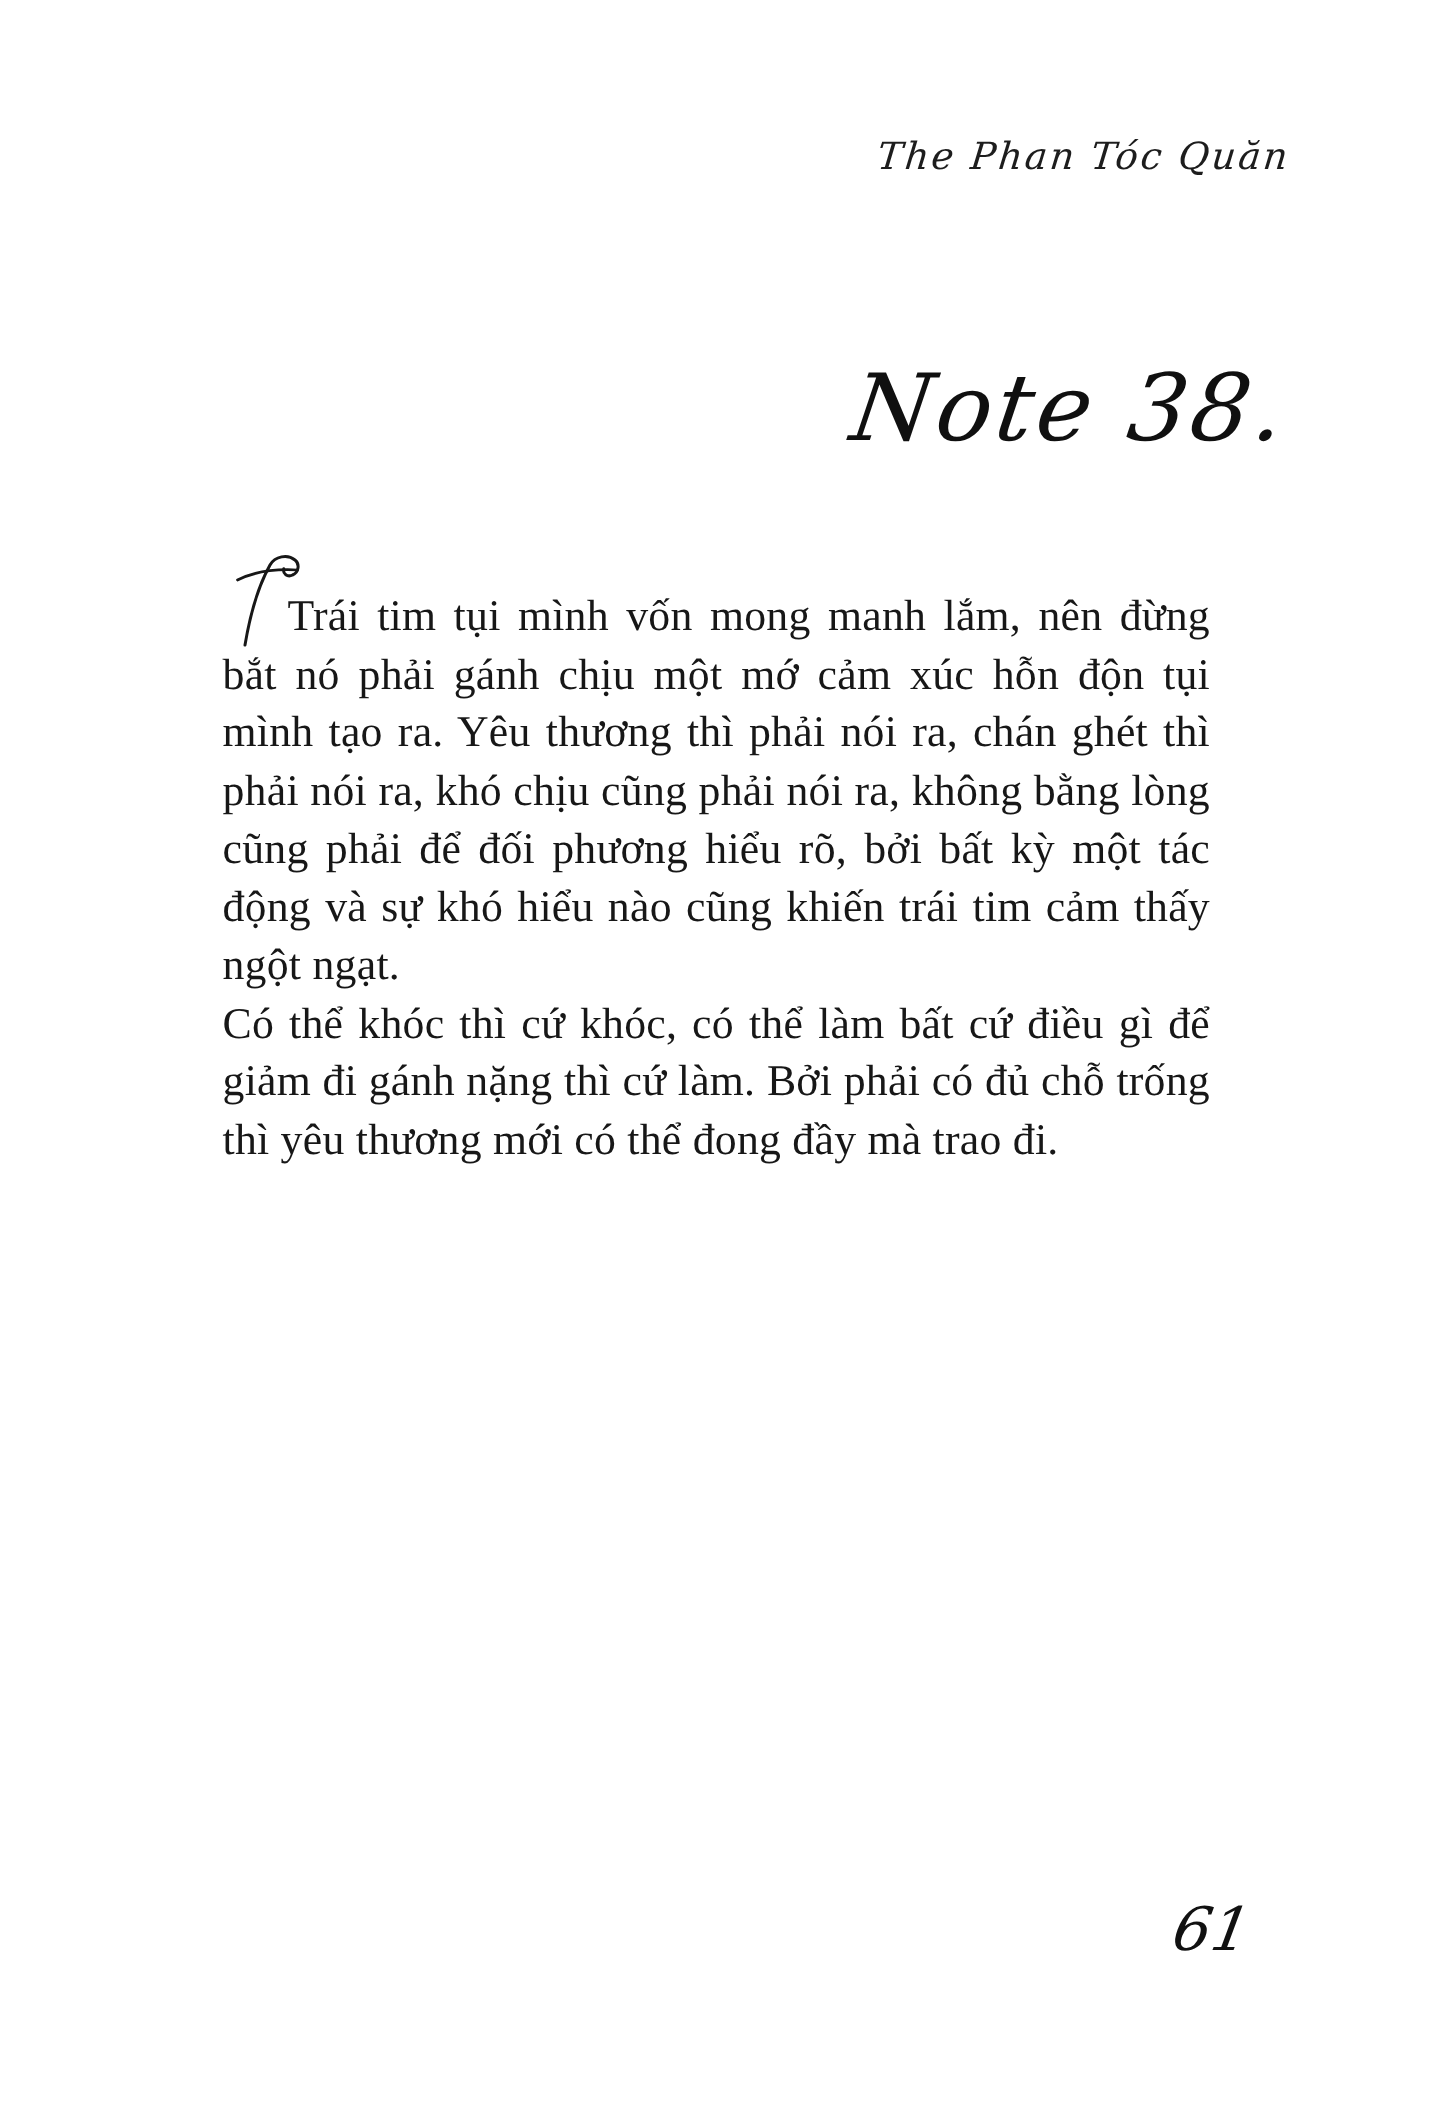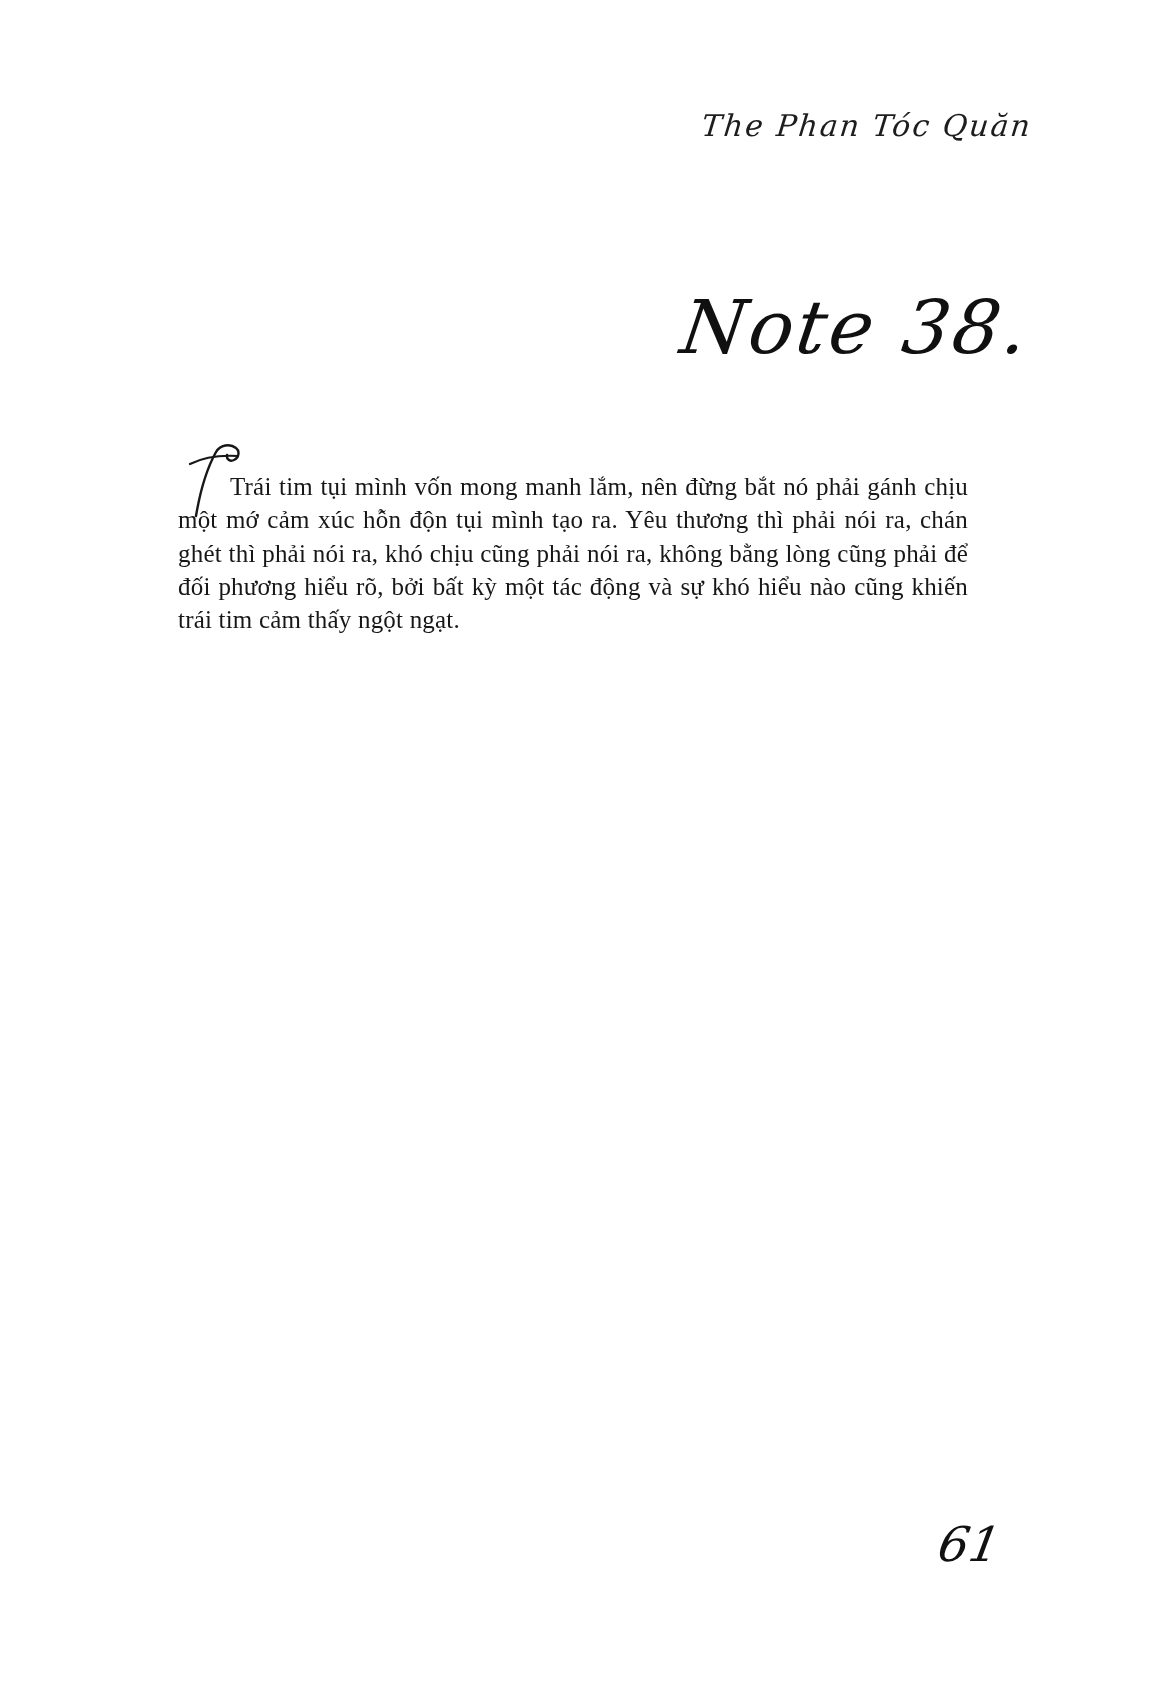--- a/index.html
+++ b/index.html
@@ -59,21 +59,21 @@
   
   .body-copy {
     position: absolute;
     top: 470px;
     left: 178px;
     width: 790px;
   }
 
   .body-copy p {
     margin: 0;
-    font-size: 25px;
+    font-size: 35px;
     line-height: 1.33;
     text-align: justify;
     text-justify: inter-word;
     letter-spacing: 0.2px;
     color: #171717;
   }
 
   .body-copy p.first {
     text-indent: 52px;
   }
@@ -118,17 +118,18 @@
   <div class="body-copy">
 
     <div class="dropcap-line">
       <svg class="swash" viewBox="0 0 62 80" aria-hidden="true">
         <path d="M10 74 C 14 50, 20 28, 30 10 C 34 3, 44 1, 50 6 C 54 9, 53 16, 48 18 C 44 20, 40 17, 41 13" fill="none" stroke="#171717" stroke-width="2.4" stroke-linecap="round"></path>
         <path d="M4 22 C 16 16, 34 13, 52 14" fill="none" stroke="#171717" stroke-width="2.2" stroke-linecap="round"></path>
       </svg>
       <p class="first">Trái tim tụi mình vốn mong manh lắm, nên đừng bắt nó phải gánh chịu một mớ cảm xúc hỗn độn tụi mình tạo ra. Yêu thương thì phải nói ra, chán ghét thì phải nói ra, khó chịu cũng phải nói ra, không bằng lòng cũng phải để đối phương hiểu rõ, bởi bất kỳ một tác động và sự khó hiểu nào cũng khiến trái tim cảm thấy ngột ngạt.</p>
     </div>
 
+    <p>Có thể khóc thì cứ khóc, có thể làm bất cứ điều gì để giảm đi gánh nặng thì cứ làm. Bởi phải có đủ chỗ trống thì yêu thương mới có thể đong đầy mà trao đi.</p>
   </div>
 
   <div class="folio">61</div>
 
 </div>
 
 </body></html>

